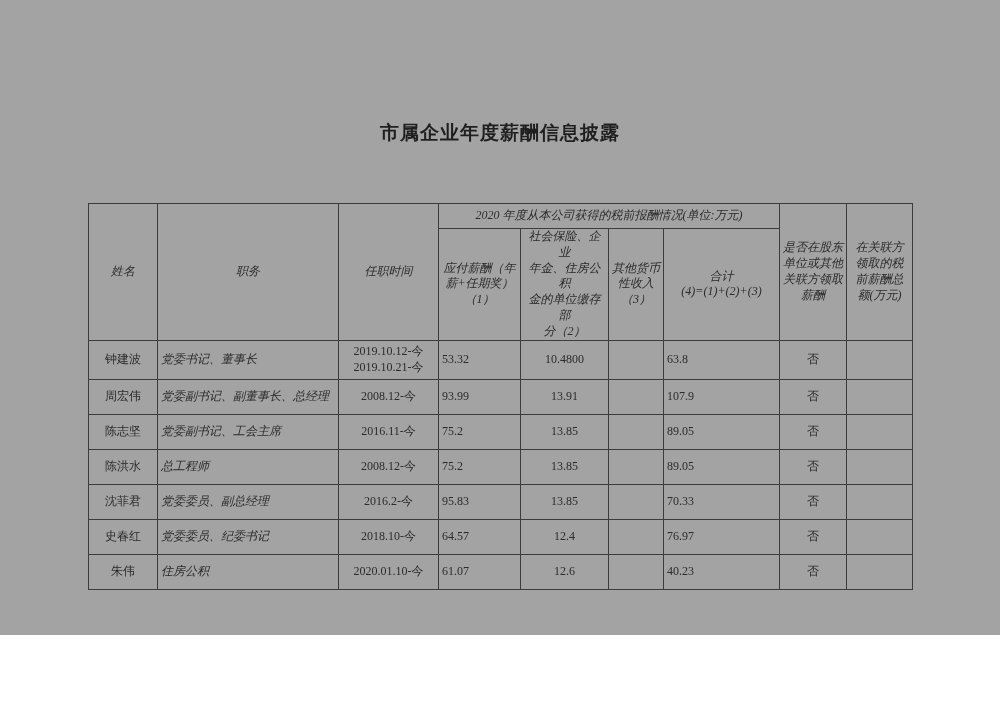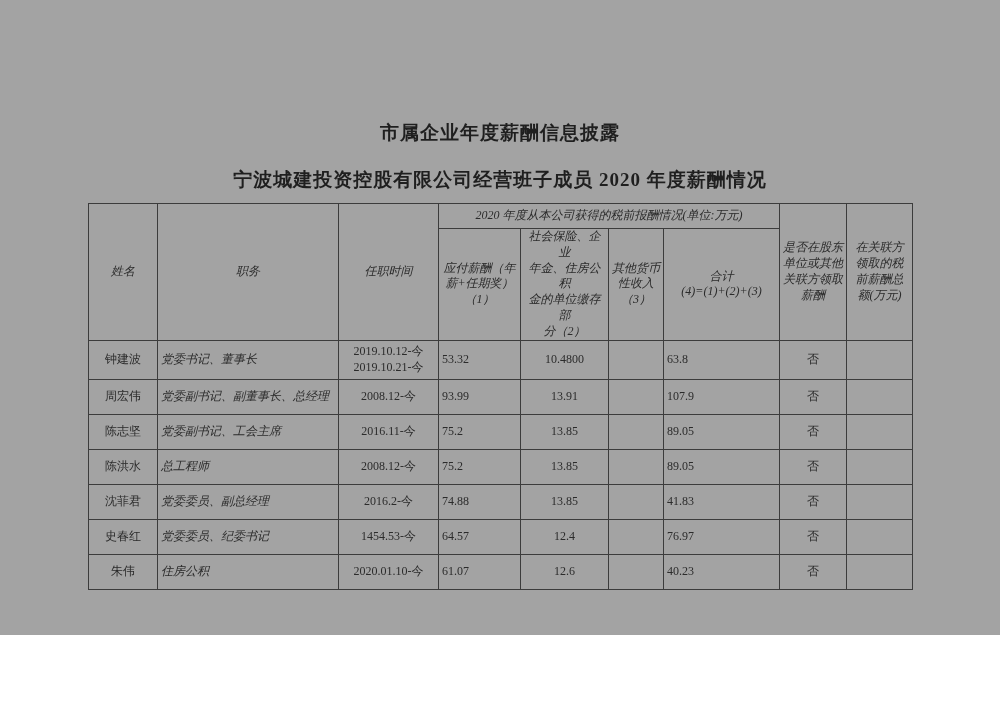--- a/index.html
+++ b/index.html
@@ -37,21 +37,20 @@
   .a-center{text-align:center;}
   .a-left{text-align:left;font-style:italic;}
   .a-right{text-align:left;}
 </style>
 </head>
 <body>
 
 <div class="page">
 
   <div class="title title-1">市属企业年度薪酬信息披露</div>
-  <div class="title title-2">宁波城建投资控股有限公司经营班子成员 2020 年度薪酬情况</div>
 
   <table class="salary">
     <colgroup>
       <col style="width:69px">
         <col style="width:181px">
         <col style="width:100px">
       <col style="width:82px">
         <col style="width:88px">
         <col style="width:55px">
       <col style="width:116px">
@@ -130,31 +129,31 @@
         <td class="a-center">13.85</td>
         <td class="a-center"></td>
         <td class="a-right">89.05</td>
         <td class="a-center">否</td>
         <td class="a-center"></td>
       </tr>
       <tr class="row">
         <td class="a-center">沈菲君</td>
         <td class="a-left">党委委员、副总经理</td>
         <td class="a-center">2016.2-今</td>
-        <td class="a-right">74.88</td>
+        <td class="a-right">95.83</td>
         <td class="a-center">13.85</td>
         <td class="a-center"></td>
-        <td class="a-right">41.83</td>
+        <td class="a-right">70.33</td>
         <td class="a-center">否</td>
         <td class="a-center"></td>
       </tr>
       <tr class="row">
         <td class="a-center">史春红</td>
         <td class="a-left">党委委员、纪委书记</td>
-        <td class="a-center">1454.53-今</td>
+        <td class="a-center">2018.10-今</td>
         <td class="a-right">64.57</td>
         <td class="a-center">12.4</td>
         <td class="a-center"></td>
         <td class="a-right">76.97</td>
         <td class="a-center">否</td>
         <td class="a-center"></td>
       </tr>
       <tr class="row">
         <td class="a-center">朱伟</td>
         <td class="a-left">住房公积</td>

